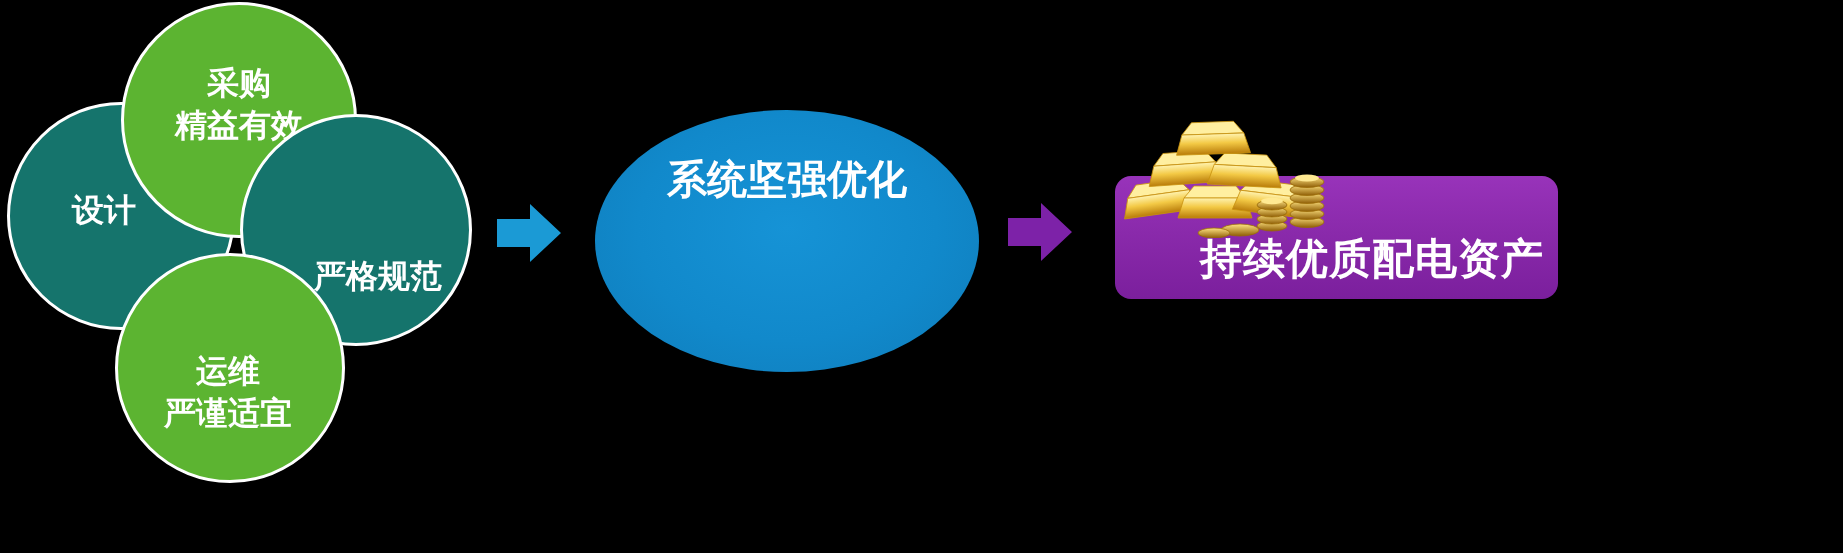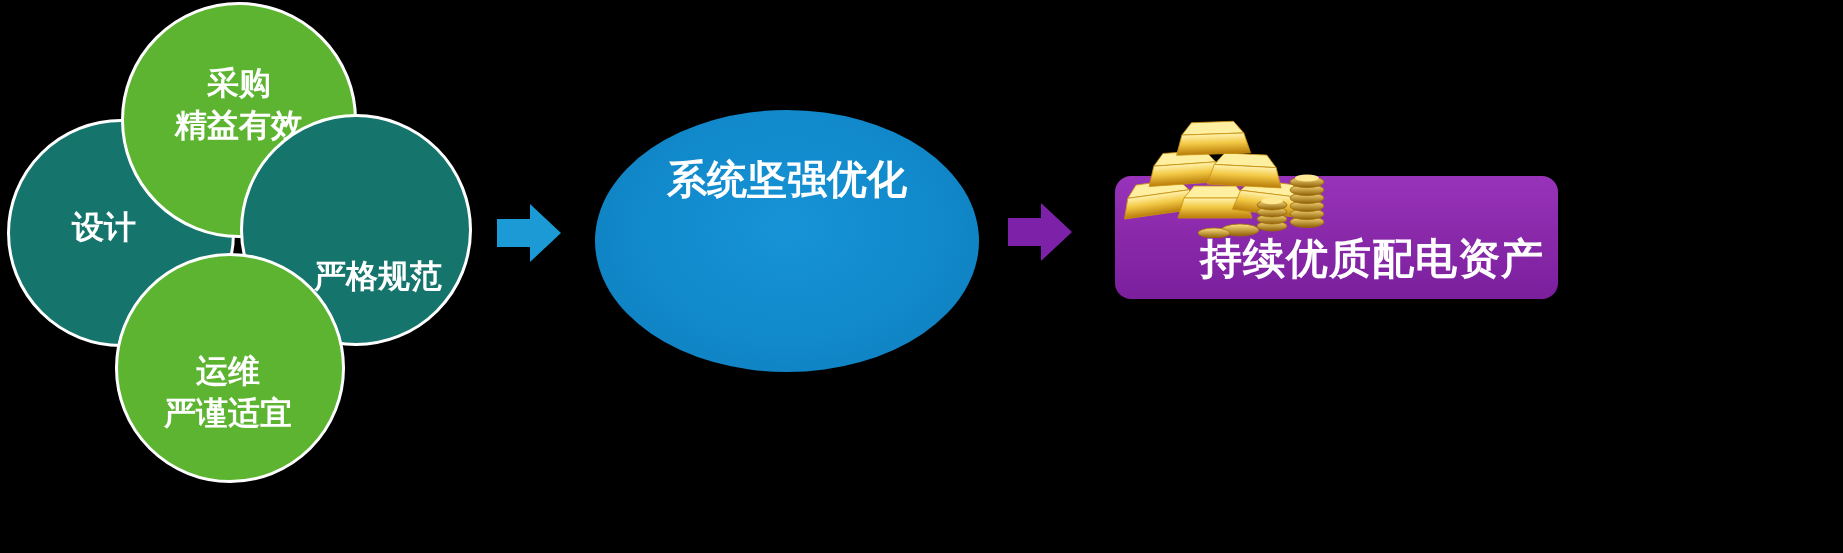--- a/index.html
+++ b/index.html
@@ -12,21 +12,21 @@
   }
 
   
   .circle {
     position:absolute; border-radius:50%; border:3px solid #fff;
     display:flex; align-items:center; justify-content:center;
   }
   .green { background:var(--green,#5cb431); }
   .teal  { background:var(--teal,#15746c); }
   .c-top    { left:121px; top:2px;   width:236px; height:236px; z-index:2; }
-  .c-left   { left:7px;   top:119px; width:228px; height:228px; z-index:1; }
+  .c-left   { left:7px;   top:102px; width:228px; height:228px; z-index:1; }
   .c-right  { left:240px; top:114px; width:232px; height:232px; z-index:3; }
   .c-bottom { left:115px; top:253px; width:230px; height:230px; z-index:4; }
   .circle-label {
     color:var(--text-white,#fff); font-weight:700; font-size:32px; line-height:42px;
     text-align:center; display:flex; flex-direction:column; white-space:nowrap;margin-top:48px;
   }
   .c-top    .circle-label { transform:translate(0,-40px); }
   .c-left   .circle-label { transform:translate(-17px,-30px); }
   .c-right  .circle-label { transform:translate(22px,22px); }
   .c-bottom .circle-label { transform:translate(-2px,0);text-align:center; }

